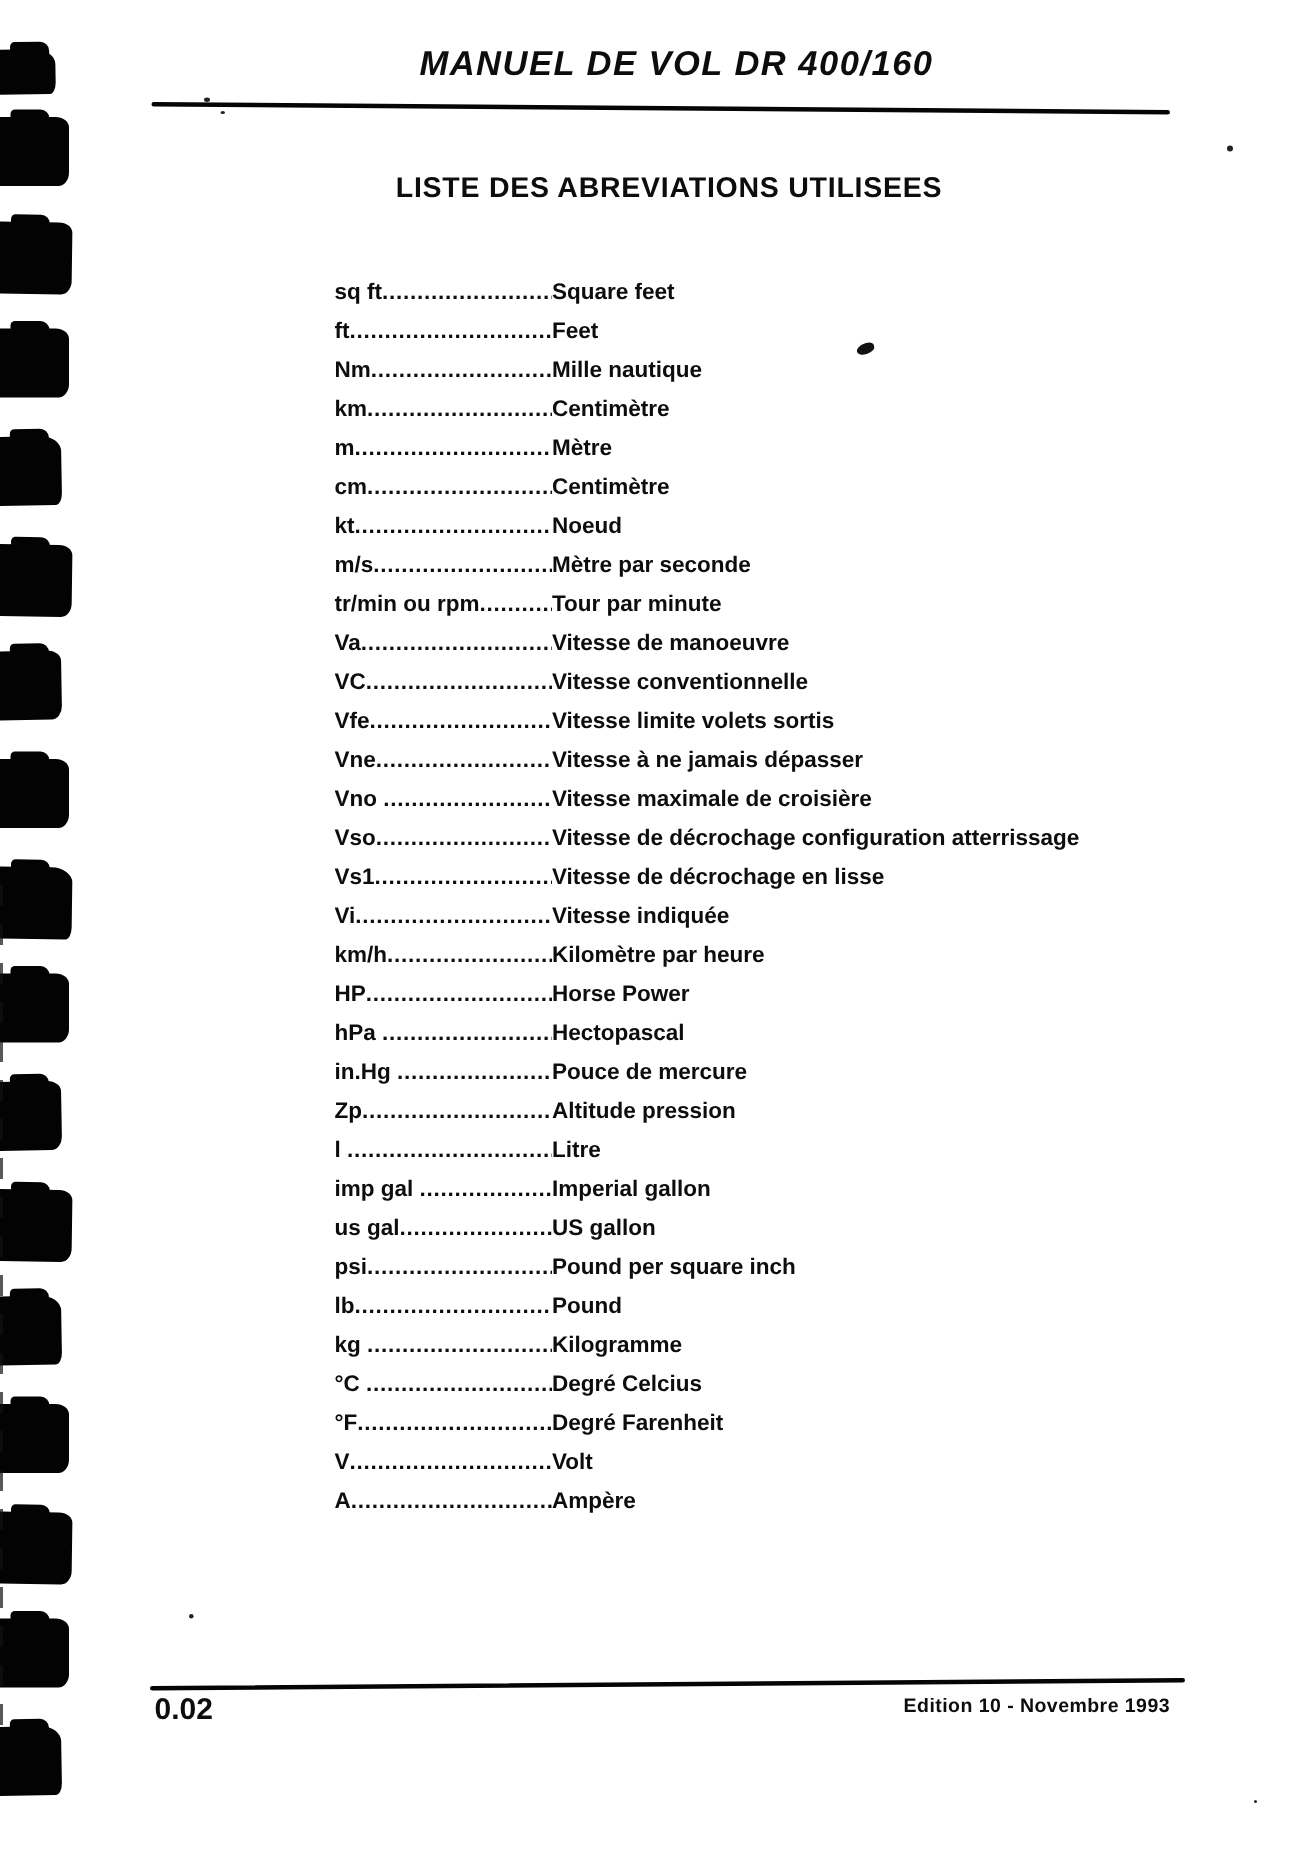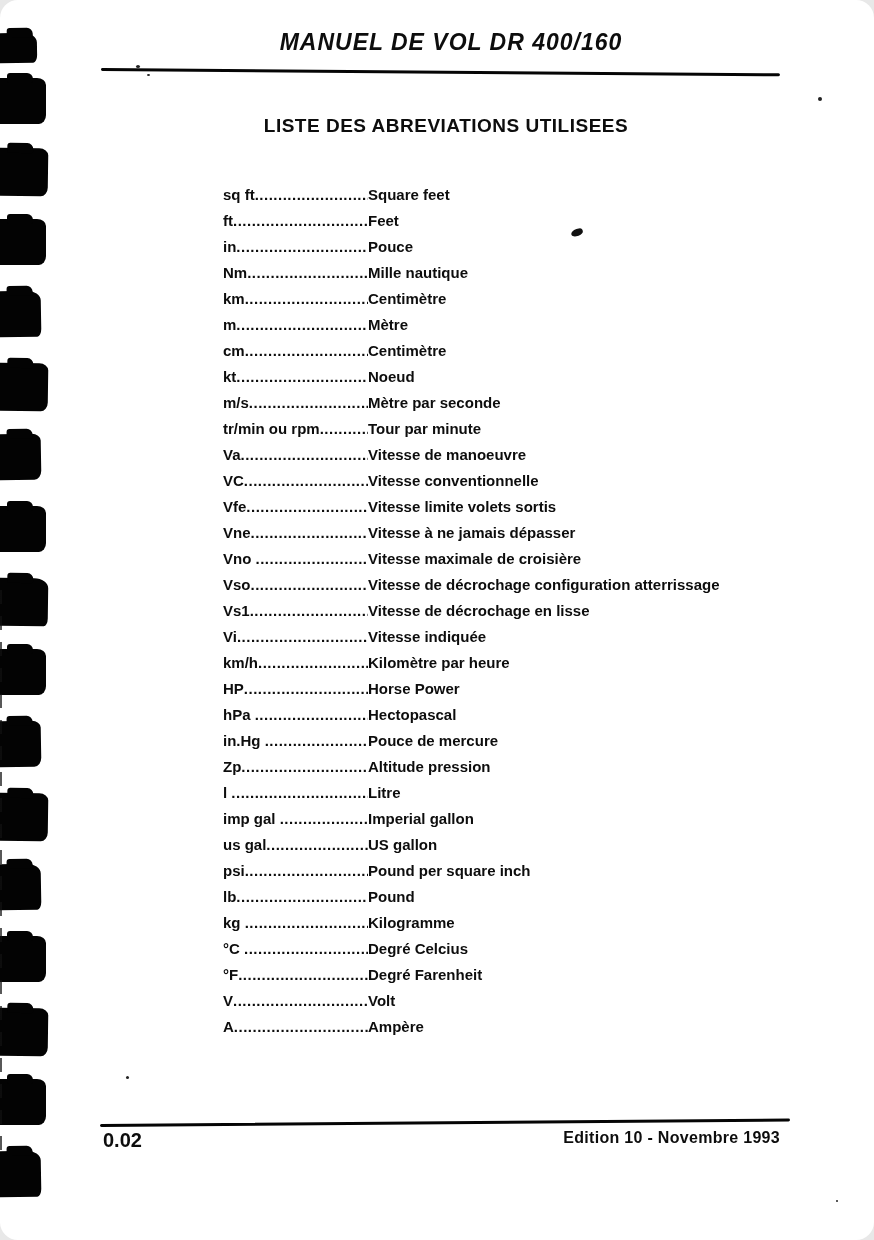--- a/index.html
+++ b/index.html
@@ -1,21 +1,20 @@
 <!DOCTYPE html>
 <html><head>
 <meta charset="utf-8">
 <style>
   html,body { margin:0; padding:0; background:#e8e8e8; }
   .page {
     position:relative; width:874px; height:1240px;
     background:#ffffff; overflow:hidden;
     font-family:"Liberation Sans", sans-serif;
     color:#0d0d0d;
-    border-radius:18px;
   }
 
   
   .bmark {
     position:absolute; left:-9px; width:55px; height:46px; background:#030303;
     border-radius:4px 9px 7px 3px / 5px 7px 9px 4px;
   }
   .bmark::after {
     content:''; position:absolute; top:-5px; left:16px; width:26px; height:10px;
     background:#030303; border-radius:3px 6px 2px 2px;
@@ -59,21 +58,21 @@
   .dotfill::after { content:"....................................................."; }
   .def { white-space:nowrap; }
 
   
   .footer-rule {
     position:absolute; top:1124px; left:100px; width:690px; height:3px;
     background:#050505; transform:rotate(-0.45deg); transform-origin:left center;
     border-radius:2px;
   }
   .footer-left  { position:absolute; top:1129px; left:103px; font-size:20px; font-weight:bold;text-align:center; }
-  .footer-right { position:absolute; top:1129px; right:94px; font-size:16px; font-weight:bold; letter-spacing:0.3px; }
+  .footer-right { position:absolute; top:1129px; right:94px; font-size:13px; font-weight:bold; letter-spacing:0.3px; }
 
   
   .speck { position:absolute; background:#222; border-radius:50%; }
   .sp1 { left:136px; top:65px;  width:4px;  height:3px; }
   .sp2 { left:818px; top:97px;  width:4px;  height:4px; }
   .sp3 { left:571px; top:229px; width:12px; height:7px; border-radius:60% 40% 50% 50%; transform:rotate(-18deg); background:#111; }
   .sp4 { left:126px; top:1076px; width:3px; height:3px; }
   .sp5 { left:147px; top:74px;  width:3px;  height:2px; }
   .sp6 { left:836px; top:1200px; width:2px; height:2px; }
 </style>
@@ -118,27 +117,20 @@
       </div>
       <div class="row">
         <span class="lead">
           <span class="abbr">ft</span>
           <span class="dotfill"></span>
         </span>
         <span class="def">Feet</span>
       </div>
       <div class="row">
         <span class="lead">
-          <span class="abbr">in</span>
-          <span class="dotfill"></span>
-        </span>
-        <span class="def">Pouce</span>
-      </div>
-      <div class="row">
-        <span class="lead">
           <span class="abbr">Nm</span>
           <span class="dotfill"></span>
         </span>
         <span class="def">Mille nautique</span>
       </div>
       <div class="row">
         <span class="lead">
           <span class="abbr">km</span>
           <span class="dotfill"></span>
         </span>

